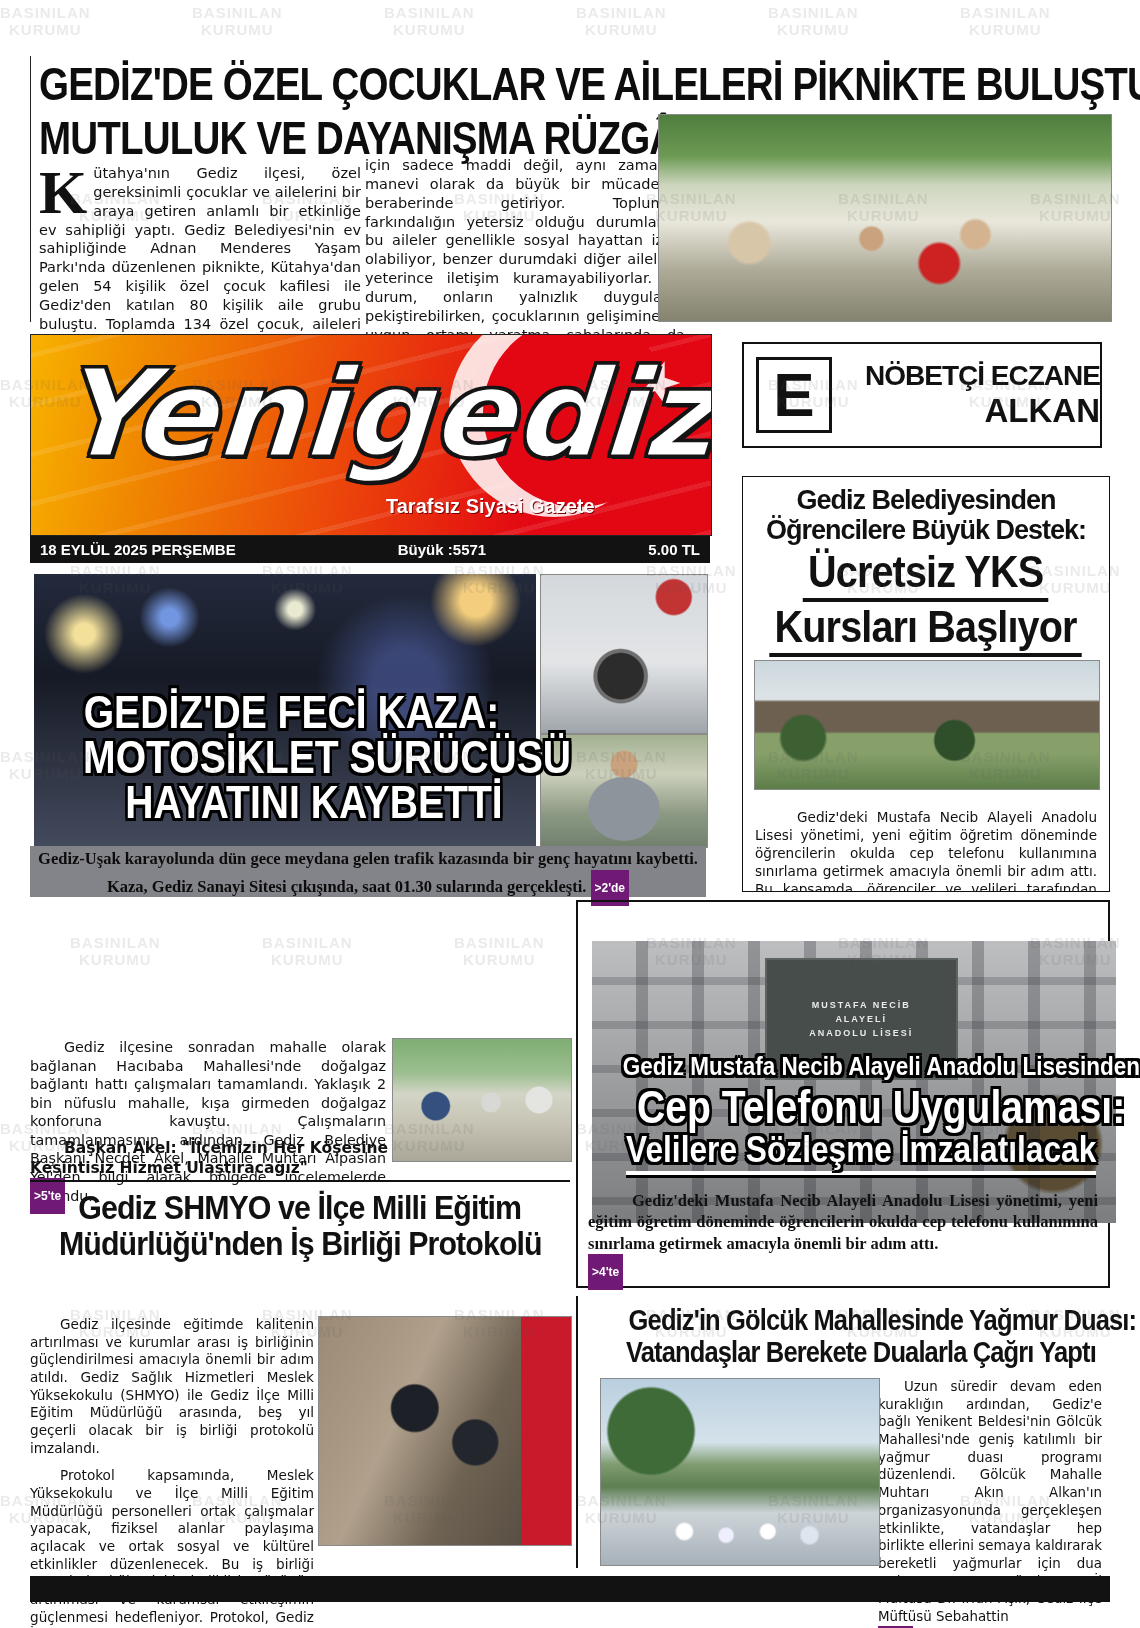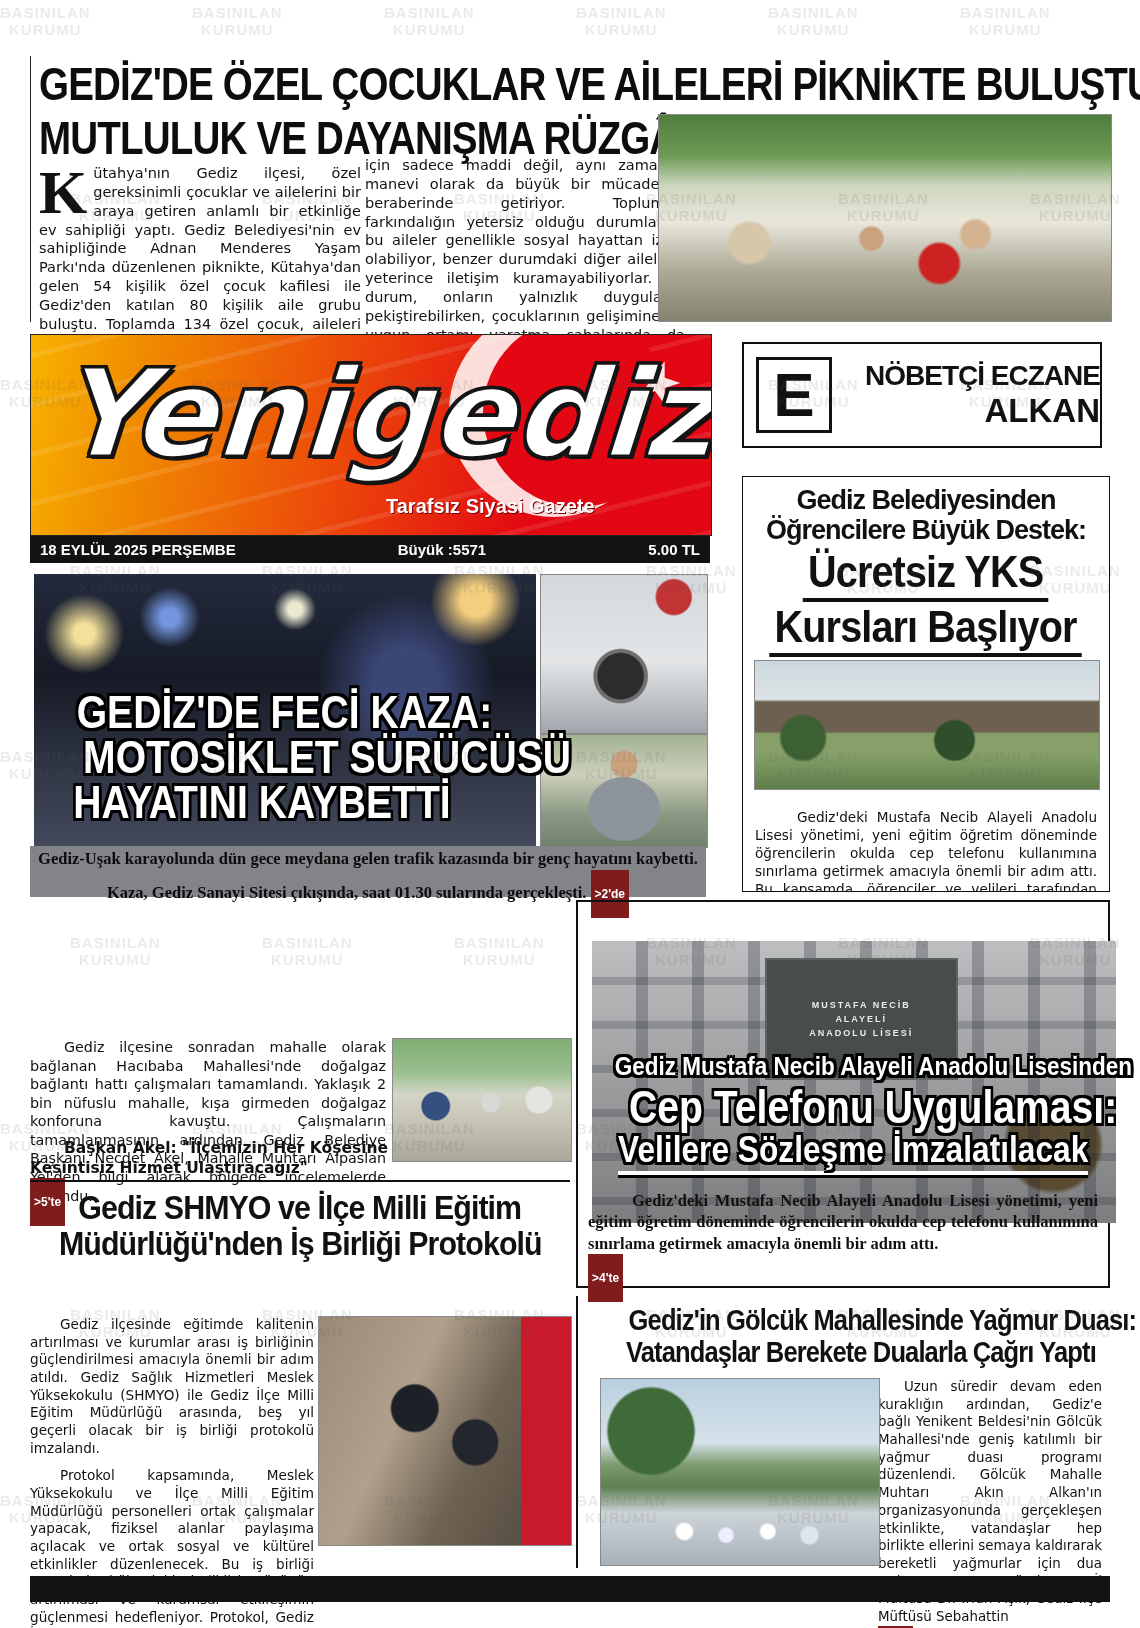--- a/index.html
+++ b/index.html
@@ -4,22 +4,22 @@
 <style>
   html,body{margin:0;padding:0;background:#e8e8e8;}
   .page{position:relative;width:1140px;height:1628px;margin:0 auto;background:#ffffff;overflow:hidden;
         font-family:"DejaVu Sans",sans-serif;color:#111;}
   .abs{position:absolute;}
   
   .wm-layer{position:absolute;inset:0;z-index:9;pointer-events:none;}
   .wm{position:absolute;white-space:pre;text-align:center;font-family:"Liberation Sans",sans-serif;
       font-weight:bold;font-size:15px;line-height:1.15;letter-spacing:1px;color:rgba(95,95,95,0.13);}
   
-  .badge{display:inline-block;background:#7f1d1d;color:#fff;font-weight:bold;font-size:12px;
-         padding:16px 4px;line-height:16px;vertical-align:middle;font-family:"Liberation Sans",sans-serif;}
+  .badge{display:inline-block;background:#701a75;color:#fff;font-weight:bold;font-size:12px;
+         padding:10px 4px;line-height:16px;vertical-align:middle;font-family:"Liberation Sans",sans-serif;}
   .photo{position:absolute;border:1px solid #8a8a8a;overflow:hidden;}
   .condensed{font-family:"Liberation Sans",sans-serif;font-weight:bold;white-space:nowrap;display:inline-block;}
   .outline-text{color:#fff;text-shadow:-3px -3px 0 #000,3px -3px 0 #000,-3px 3px 0 #000,3px 3px 0 #000,
       0 -3px 0 #000,0 3px 0 #000,-3px 0 0 #000,3px 0 0 #000;}
   .just{text-align:justify;}
   
   .top-article{left:30px;top:56px;width:1082px;height:266px;border-left:1.5px solid #222;}
   .top-h1{position:absolute;left:8px;top:0;font-size:47px;letter-spacing:-1px;transform:scaleX(.82);
           transform-origin:0 0;color:#0d0d0d;}
   .top-h2{position:absolute;left:8px;top:54px;font-size:47px;letter-spacing:-1px;transform:scaleX(.82);
@@ -60,40 +60,40 @@
      text-align:center;overflow:hidden;}
   .yks-kicker{font-family:"Liberation Sans",sans-serif;font-weight:bold;font-size:27px;line-height:1.12;
      letter-spacing:-1px;margin-top:8px;}
   .yks-head{font-family:"Liberation Sans",sans-serif;font-weight:bold;font-size:45px;line-height:1.04;
      letter-spacing:-1px;display:inline-block;border-bottom:4px solid #111;padding:0 6px 2px 6px;transform:scaleX(.88);}
   .yks-body{padding:6px 12px 0 12px;font-size:13.6px;line-height:1.32;text-align:justify;}
   
   .acc-caption{left:30px;top:846px;width:676px;height:51px;background:#83838a;color:#0c0c0c;
      font-family:"Liberation Serif",serif;font-weight:bold;font-size:16.5px;line-height:1.25;
      text-align:center;padding:3px 6px;box-sizing:border-box;}
-  .acc-head{left:40px;top:690px;width:496px;text-align:left;line-height:.98;z-index:3;}
+  .acc-head{left:40px;top:690px;width:496px;text-align:right;line-height:.98;z-index:3;}
   .acc-head .condensed{font-size:46px;letter-spacing:0;transform:scaleX(.85);transform-origin:50% 50%;}
   
   .dg-head{left:30px;top:934px;width:540px;text-align:center;line-height:1.05;}
   .dg-head .condensed{font-size:38px;letter-spacing:-1px;transform:scaleX(.95);transform-origin:50% 50%;}
   .dg-body{left:30px;top:1038px;width:356px;font-size:14.3px;line-height:1.3;}
   .dg-quote{left:30px;top:1138px;width:358px;font-weight:bold;font-size:15.5px;line-height:1.3;}
   .divider-h{left:30px;top:1180px;width:540px;border-top:2px solid #111;height:0;}
   
   .sh-head{left:30px;top:1190px;width:540px;text-align:center;line-height:1.1;}
   .sh-head .condensed{font-size:33px;letter-spacing:-1px;transform:scaleX(.92);transform-origin:50% 50%;}
   .sh-body{left:30px;top:1316px;width:284px;font-size:13.6px;line-height:1.3;}
   .sh-body p{margin:0 0 10px 0;text-indent:30px;}
   
   .ph-box{left:576px;top:900px;width:534px;height:388px;border:2px solid #111;box-sizing:border-box;}
   .ph-photo{left:14px;top:3px;width:524px;height:282px;border:none;margin-top:36px;}
   .ph-sign{position:absolute;left:33%;top:6%;width:36%;height:42%;background:#474d4b;border:2px solid #5d6361;
      display:flex;flex-direction:column;align-items:center;justify-content:center;color:#e8ecea;
      font-family:"Liberation Sans",sans-serif;font-weight:bold;font-size:9px;letter-spacing:2px;line-height:1.6;}
-  .ph-overlay{position:absolute;left:8px;width:100%;text-align:left;z-index:3;line-height:1;}
+  .ph-overlay{position:absolute;left:16px;width:100%;text-align:left;z-index:3;line-height:1;}
   .ph-kicker{top:152px;}
   .ph-kicker .condensed{font-size:25px;transform:scaleX(.9);transform-origin:50% 50%;}
   .ph-h1{top:182px;}
   .ph-h1 .condensed{font-size:46px;transform:scaleX(.85);transform-origin:50% 50%;}
   .ph-h2{top:230px;}
   .ph-h2 .condensed{font-size:36px;transform:scaleX(.88);transform-origin:50% 50%;border-bottom:4px solid #fff;
      box-shadow:0 3px 0 #000;padding-bottom:3px;}
   .ph-body{position:absolute;left:10px;top:288px;width:510px;font-family:"Liberation Serif",serif;
      font-weight:bold;font-size:16.5px;line-height:1.3;text-align:justify;}
   .ph-body .indent{text-indent:44px;}

